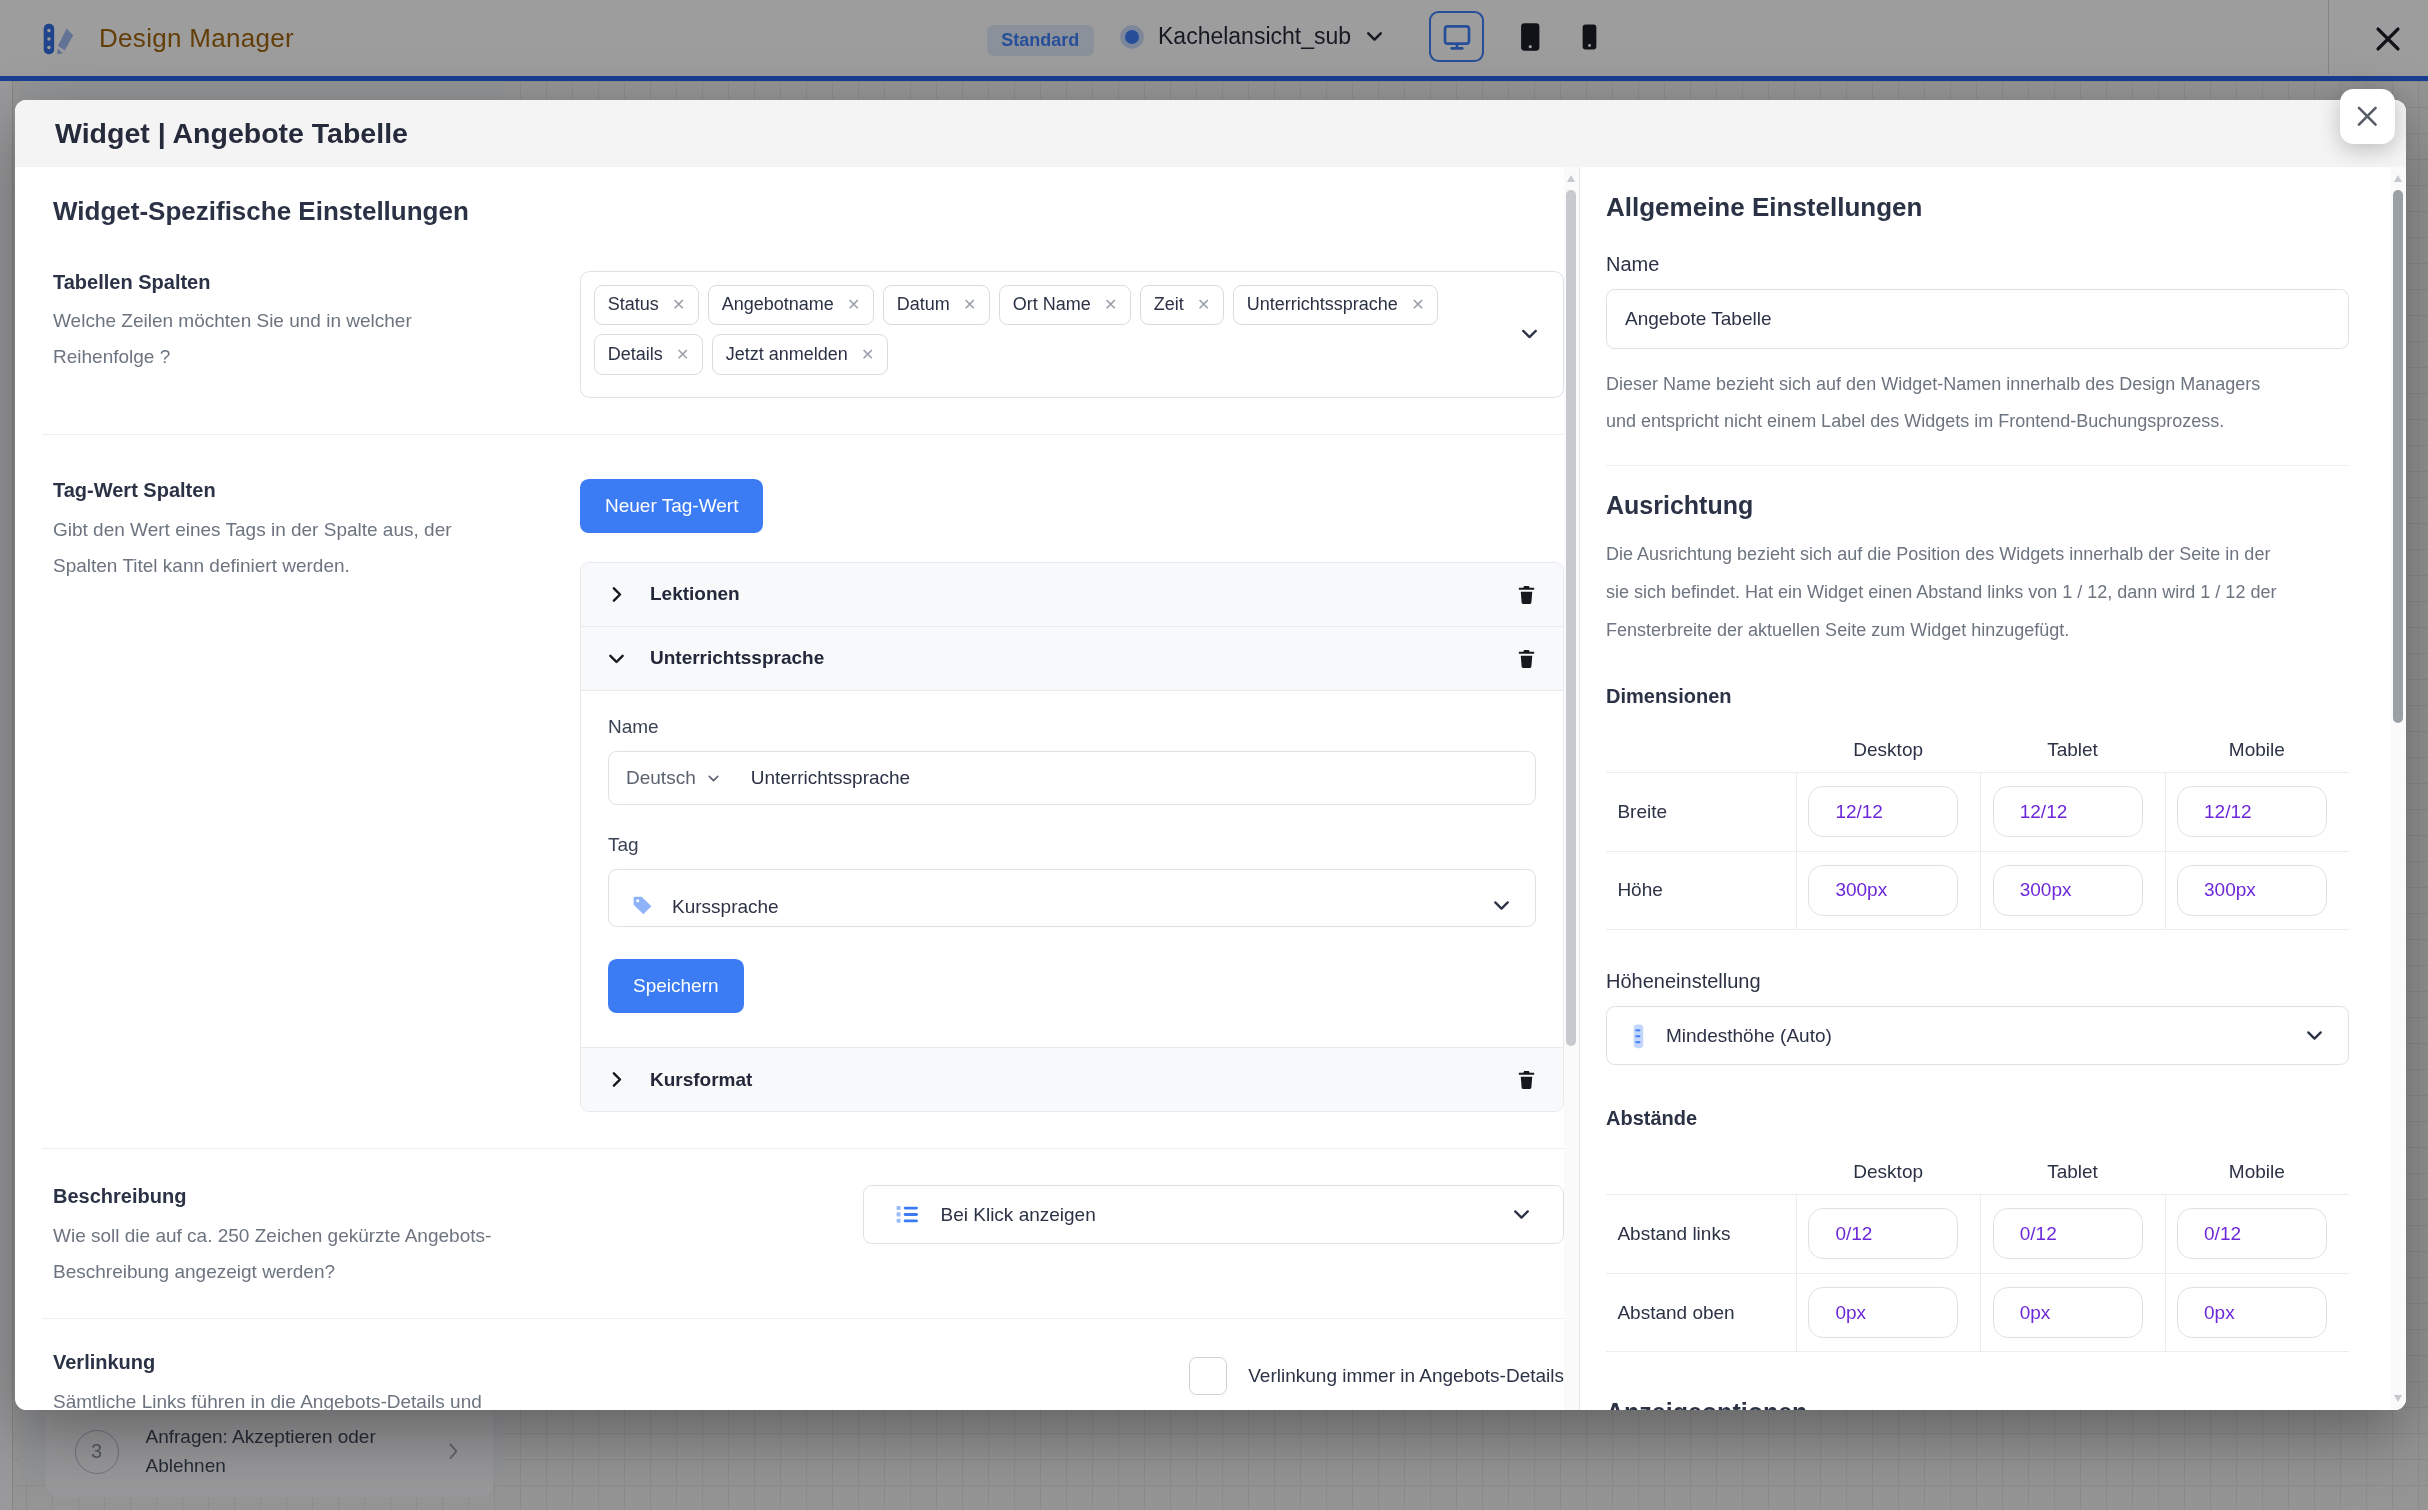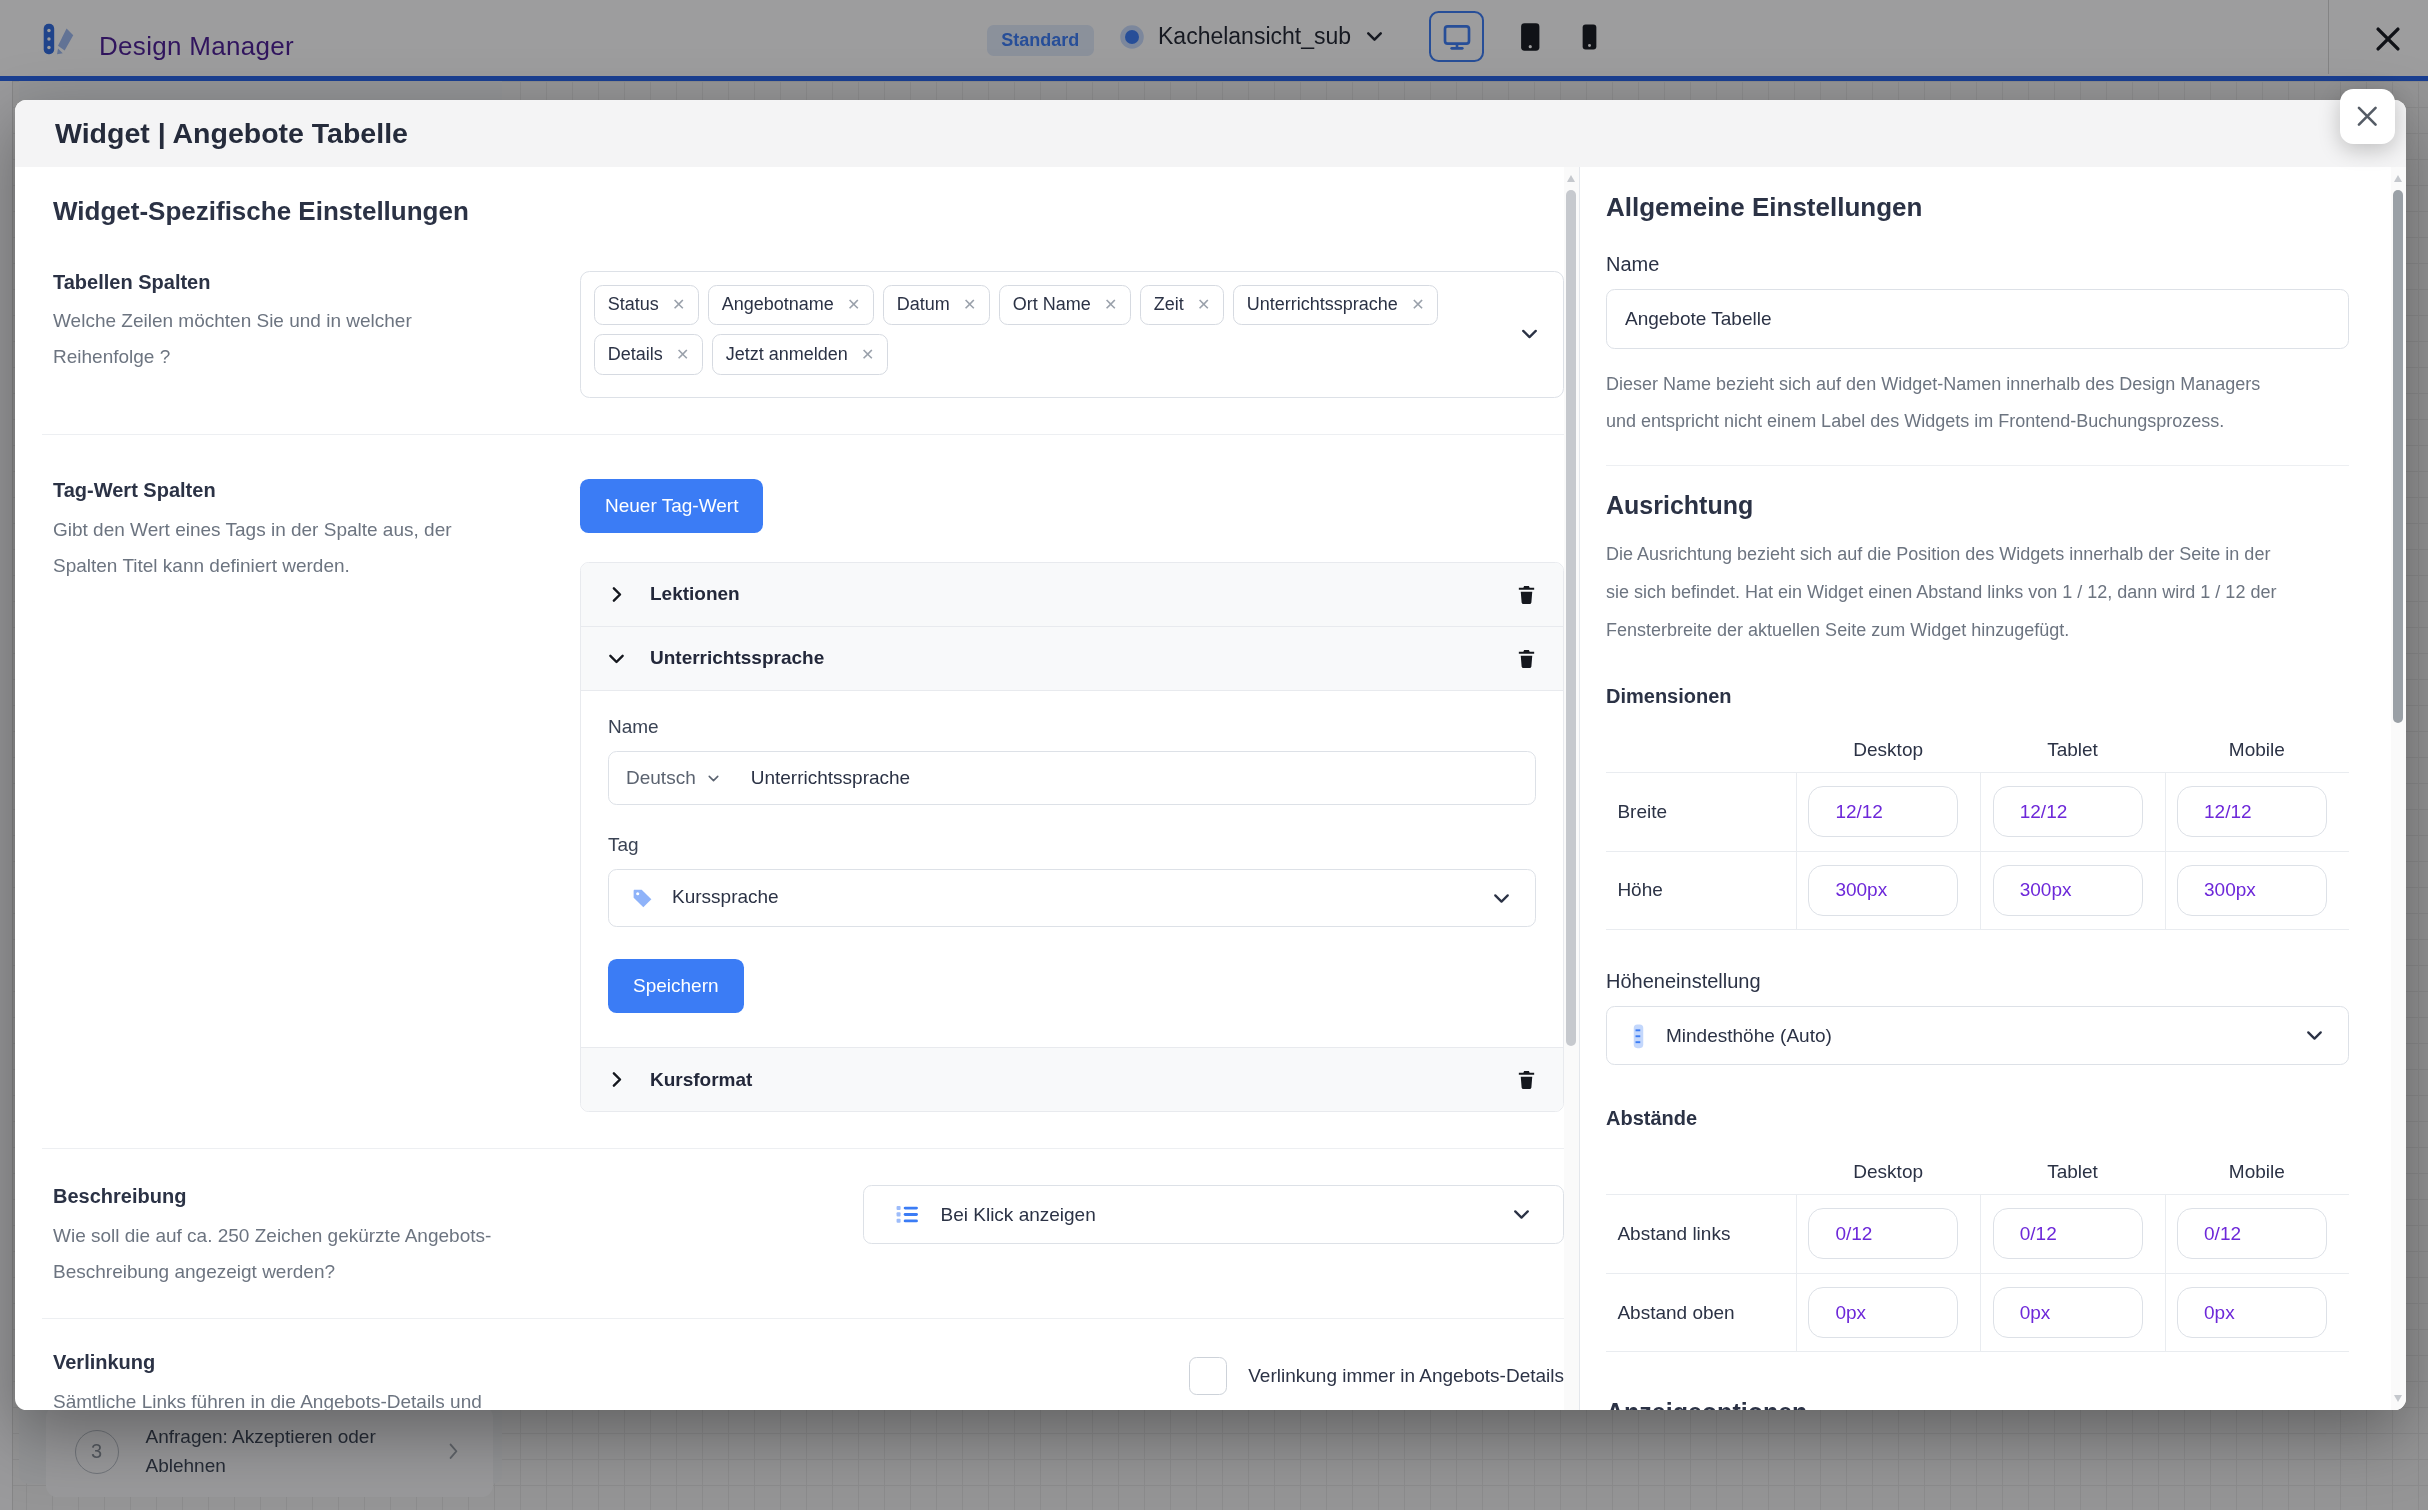--- a/index.html
+++ b/index.html
@@ -10,21 +10,21 @@
     --rowline:#edeff2;
   }
   *{box-sizing:border-box;margin:0;padding:0;}
   html,body{width:2428px;height:1510px;overflow:hidden;}
   body{font-family:"Liberation Sans","DejaVu Sans",sans-serif;background:#fff;position:relative;}
 
   
   .backdrop{position:absolute;inset:0;z-index:0;}
   .app-header{position:absolute;left:0;top:0;width:2428px;height:76px;background:#fff;}
   .logo{position:absolute;left:38px;top:19px;width:40px;height:40px;}
-  .app-title{position:absolute;left:99px;top:31px;font-size:26px;font-weight:500;color:#4c1d95;letter-spacing:0.3px;}
+  .app-title{position:absolute;left:99px;top:23px;font-size:26px;font-weight:500;color:#a16207;letter-spacing:0.3px;}
   .std-badge{position:absolute;left:987px;top:25px;background:#e1ebfb;color:var(--accent);font-size:18px;font-weight:600;padding:4.8px 14.3px;border-radius:6.7px;}
   .view-dot{position:absolute;left:1125px;top:30px;width:14.3px;height:14.3px;border-radius:50%;background:var(--accent);box-shadow:0 0 0 4.8px rgba(59,124,245,.28);}
   .view-name{position:absolute;left:1158px;top:23px;font-size:23px;font-weight:500;color:#1f2430;display:flex;align-items:center;gap:11.4px;}
   .devices{position:absolute;left:1429px;top:11.4px;display:flex;align-items:center;gap:32px;}
   .dev-box{width:55px;height:51px;border:2.3px solid var(--accent);border-radius:9.5px;display:flex;align-items:center;justify-content:center;}
   .hdr-divider{position:absolute;left:2328px;top:0;width:1px;height:74px;background:#d6d6d6;}
   .hdr-close{position:absolute;left:2370px;top:21px;width:36px;height:36px;display:flex;align-items:center;justify-content:center;cursor:pointer;}
   .blue-line{position:absolute;left:0;top:76px;width:2428px;height:4.8px;background:#2563eb;}
 
   .canvas{position:absolute;left:0;top:81px;width:2428px;height:1430px;
@@ -70,21 +70,21 @@
   .accordion{border:1px solid #e8eaee;border-radius:8.6px;margin-top:28.5px;overflow:hidden;}
   .acc-header{background:#f8f9fa;display:flex;align-items:center;padding:19px 25px;border-top:1px solid #e8eaee;cursor:pointer;}
   .acc-header:first-child{border-top:none;}
   .acc-title{margin-left:23px;font-size:19px;font-weight:700;color:#23283a;}
   .acc-trash{margin-left:auto;cursor:pointer;display:flex;}
   .acc-body{background:#fff;padding:25px 27px 34px;border-top:1px solid #e8eaee;border-bottom:1px solid #e8eaee;}
   .field-label{font-size:19px;font-weight:500;color:#3a4354;margin-bottom:13.3px;}
   .composite-input{display:flex;align-items:center;border:1px solid var(--border);border-radius:8.6px;height:54px;padding:0 17px;background:#fff;}
   .lang-select{display:flex;align-items:center;gap:9.5px;color:#5b6370;font-size:19px;cursor:pointer;}
   .composite-input input{border:none;outline:none;flex:1;margin-left:28.5px;font-size:19px;color:#2b3245;font-family:inherit;}
-  .tag-select{display:flex;align-items:flex-start;border:1px solid var(--border);border-radius:8.6px;height:58px;padding:16px 21px;background:#fff;cursor:pointer;}
+  .tag-select{display:flex;align-items:flex-end;border:1px solid var(--border);border-radius:8.6px;height:58px;padding:8px 21px;background:#fff;cursor:pointer;}
   .tag-select .sel-text{margin-left:17px;font-size:19px;color:#2b3245;}
   .tag-select .sel-chevron{margin-left:auto;}
   .mt30{margin-top:28.5px;}
   .mt34{margin-top:32px;}
 
   .desc-select{display:flex;align-items:center;border:1px solid var(--border);border-radius:8.6px;height:59px;width:701px;margin-left:auto;padding:0 29px;background:#fff;cursor:pointer;}
   .desc-select .sel-text{margin-left:19px;font-size:19px;color:#2b3245;}
   .desc-select .sel-chevron{margin-left:auto;}
 
   .check-row{display:flex;align-items:center;justify-content:flex-end;gap:21px;}

